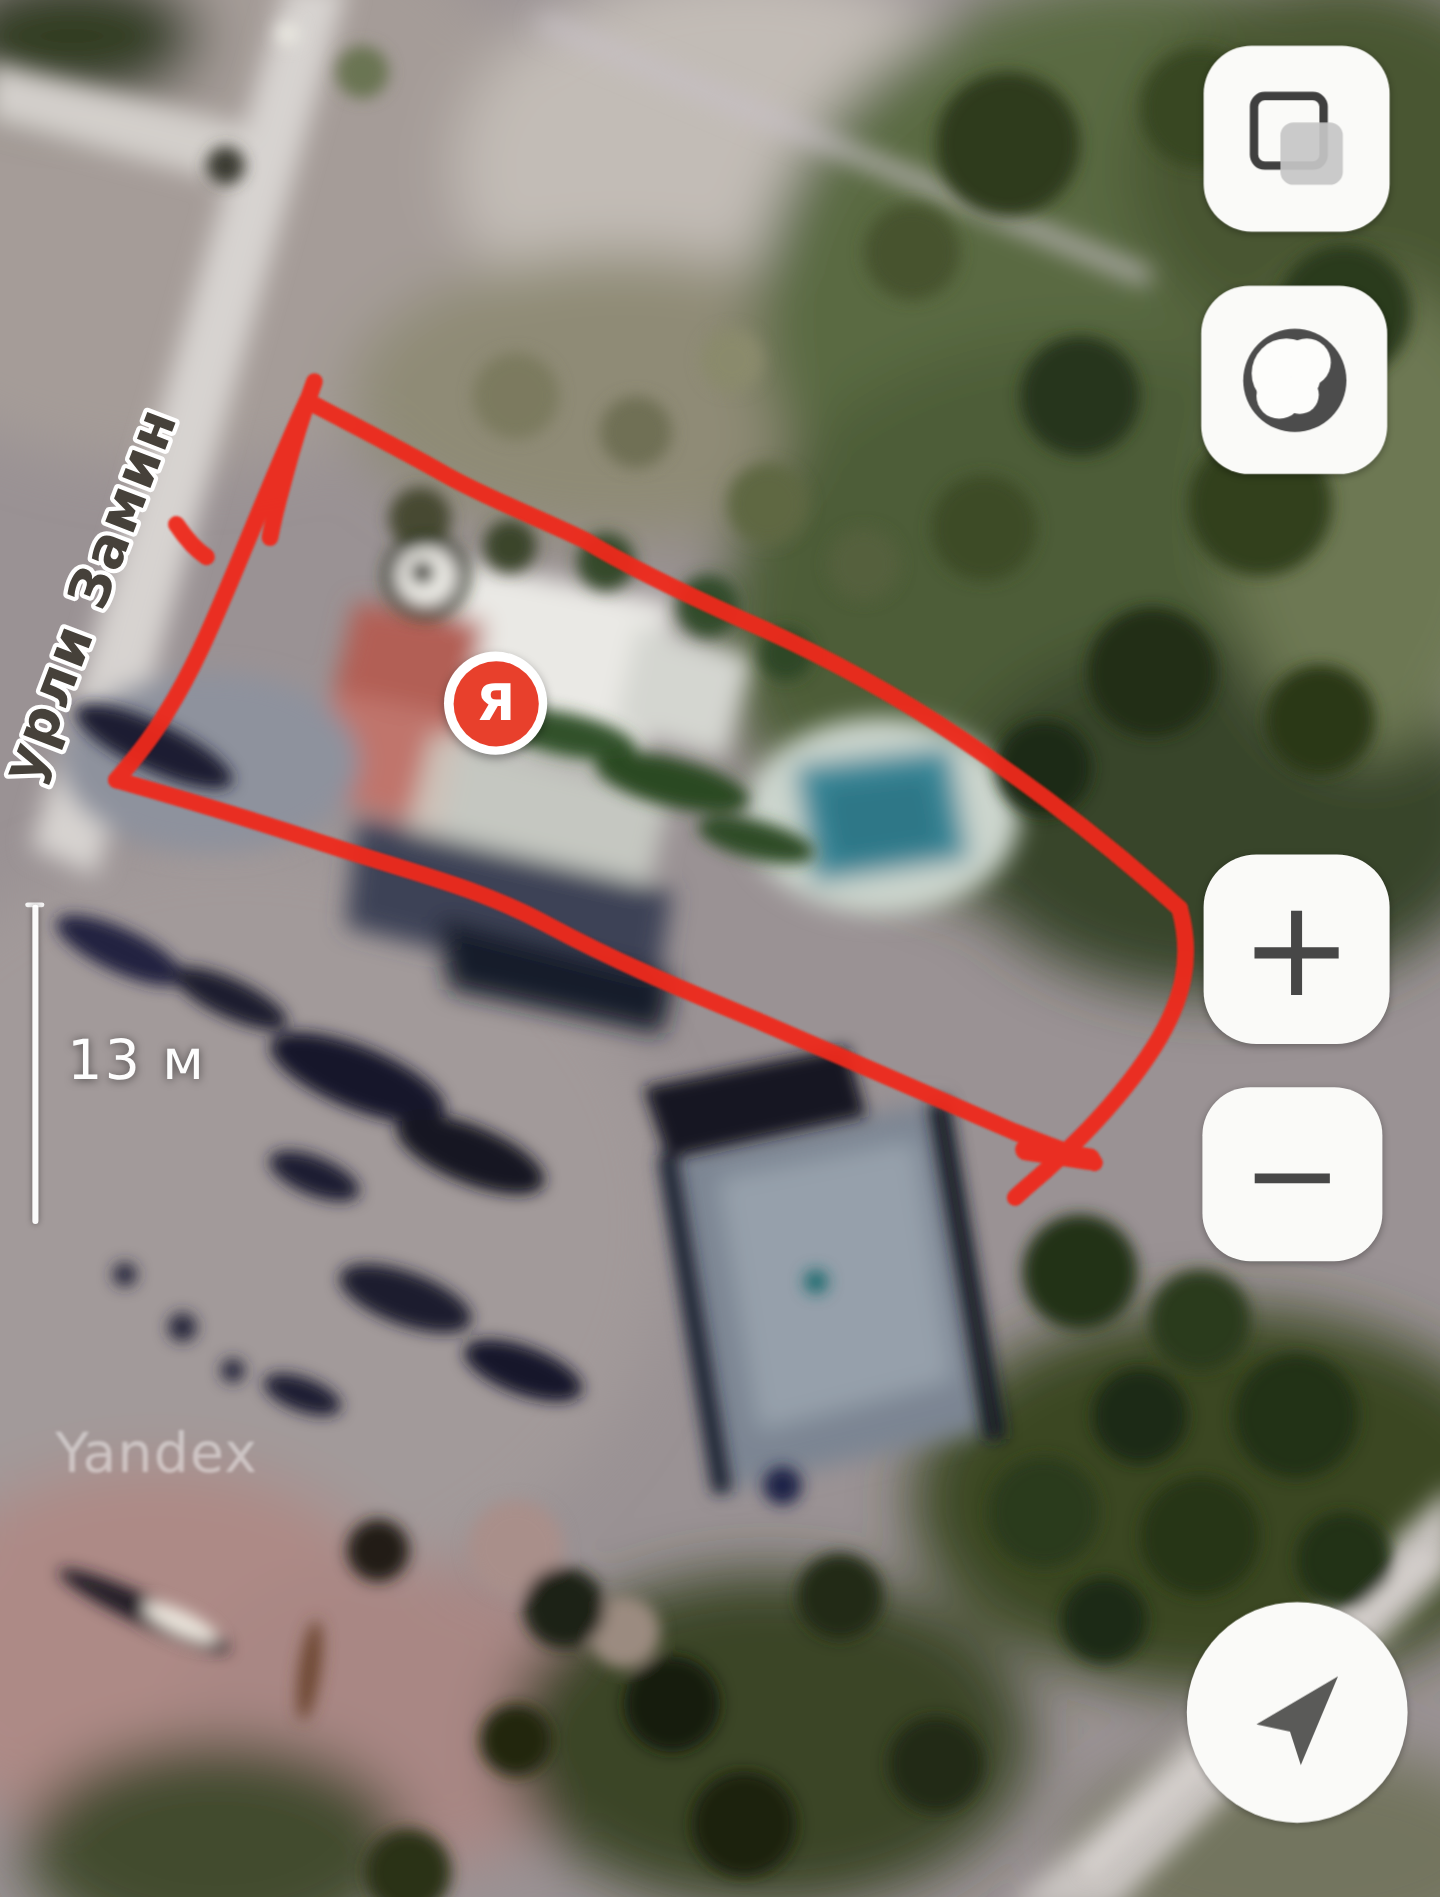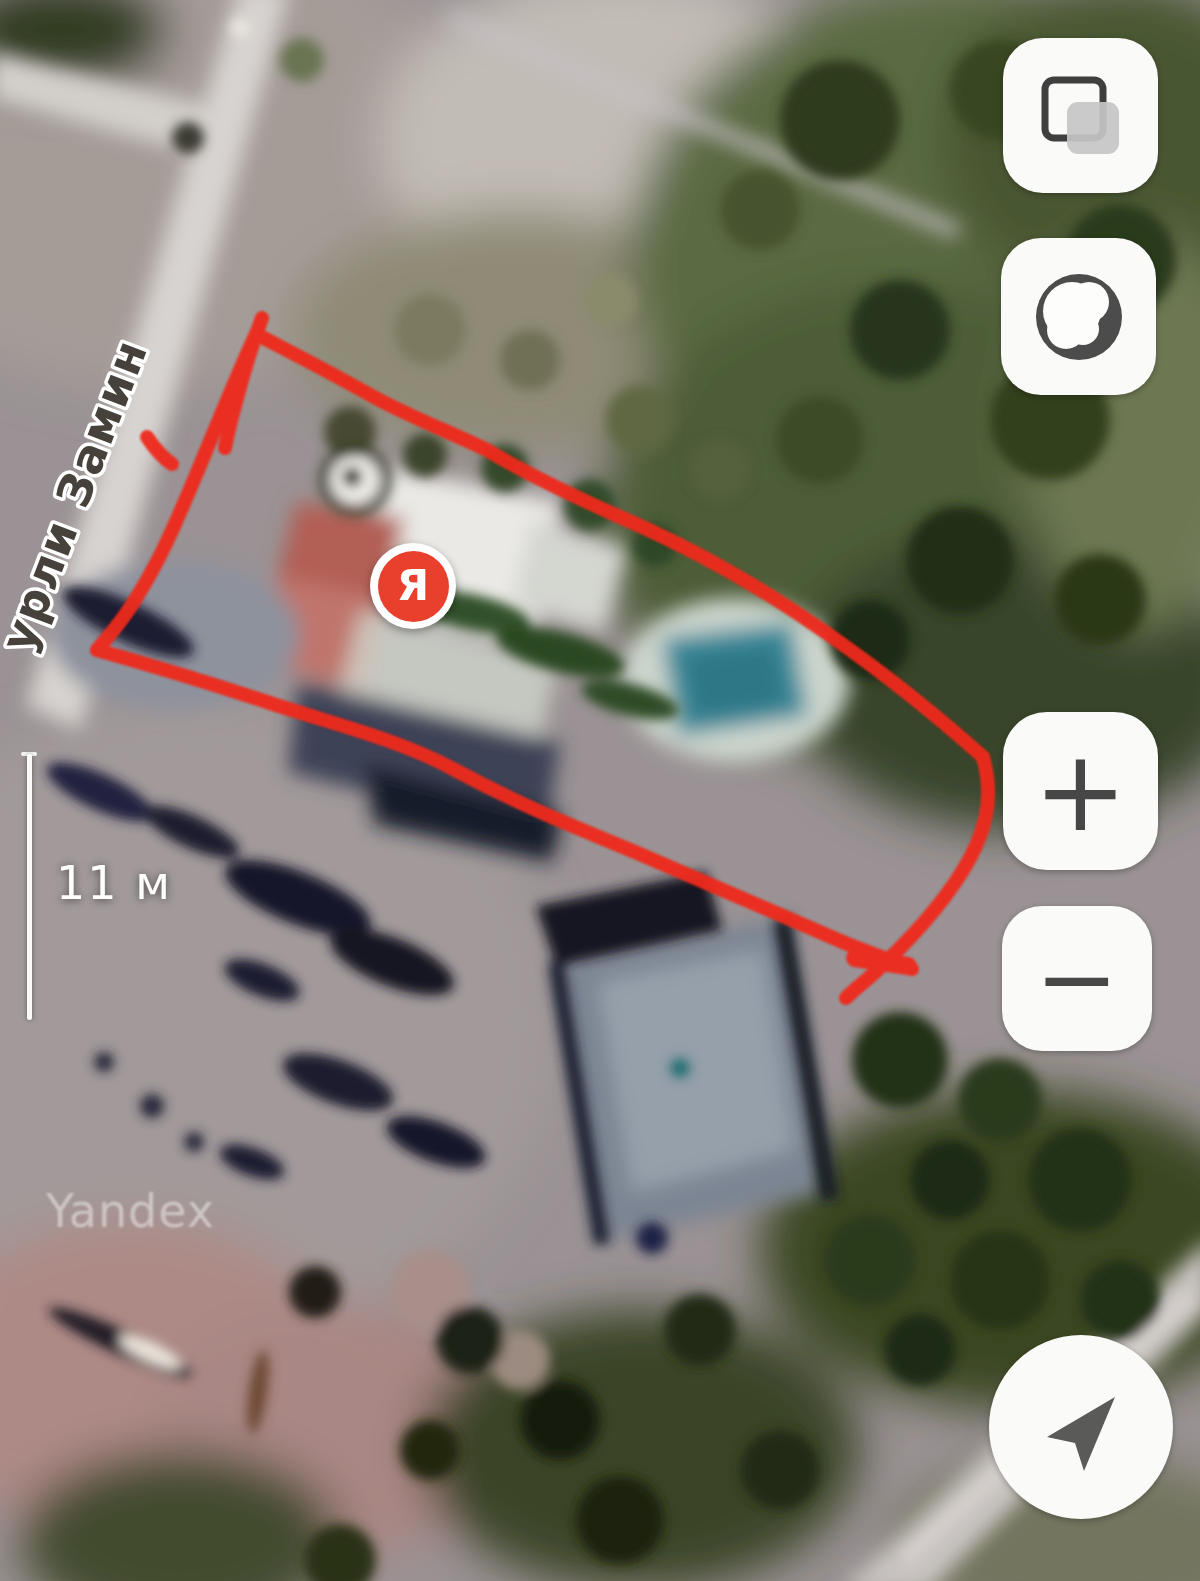--- a/index.html
+++ b/index.html
@@ -202,21 +202,21 @@
   </svg>
 
   <div class="pin">
     <div class="pin-inner">
       <span>Я</span>
     </div>
   </div>
 
   <div class="scalebar-tick"></div>
   <div class="scalebar"></div>
-  <div class="scale-label">11 м</div>
+  <div class="scale-label">13 м</div>
 
   <div class="watermark">Yandex</div>
 
   <div class="btn" style="left:1003px;top:38px;width:155px;height:155px;">
     <span>
       <svg width="100" height="100" viewBox="-50 -50 100 100">
         <rect x="-36" y="-36" width="58" height="58" rx="9" fill="none" stroke="#3f3f3f" stroke-width="7"></rect>
         <rect x="-14" y="-14" width="52" height="52" rx="11" fill="#c6c6c6" opacity="0.92"></rect>
       </svg>
     </span>

